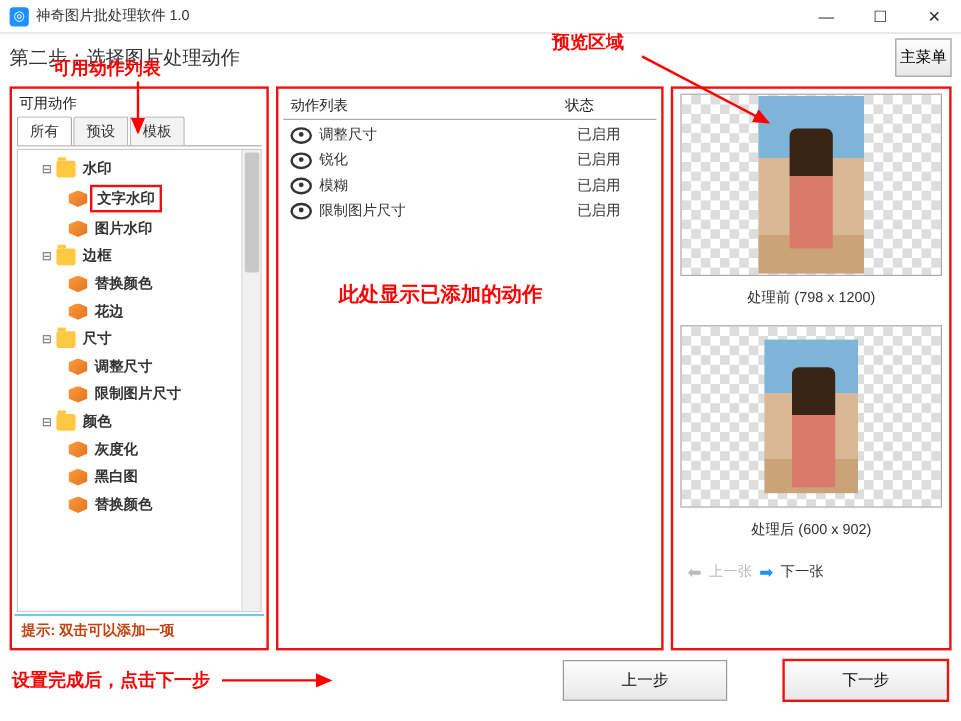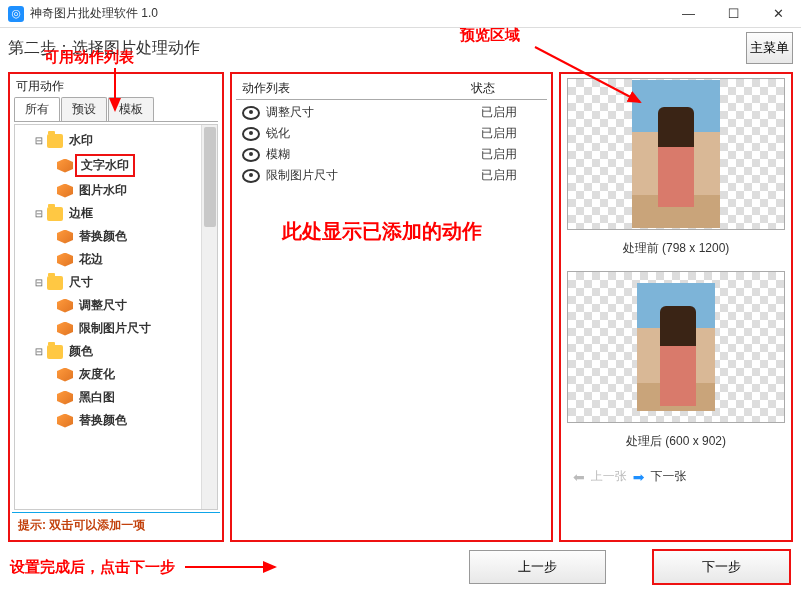--- a/index.html
+++ b/index.html
@@ -213,21 +213,21 @@
             <span class="eye"></span>
             <span class="name">模糊</span>
             <span class="stat">已启用</span>
           </div>
         <div class="arow">
             <span class="eye"></span>
             <span class="name">限制图片尺寸</span>
             <span class="stat">已启用</span>
           </div>
       </div>
-      <div class="red-annot" style="left:50px;top:144px;font-size:20px;">此处显示已添加的动作</div>
+      <div class="red-annot" style="left:50px;top:160px;font-size:17px;">此处显示已添加的动作</div>
     </div>
   </div>
 
   <div class="pane right-pane">
     <div class="pane-inner">
       <div class="preview-body">
         <div class="pimg-wrap">
             <div class="pimg"></div>
           </div>
         <div class="plabel">处理前 (798 x 1200)</div>

